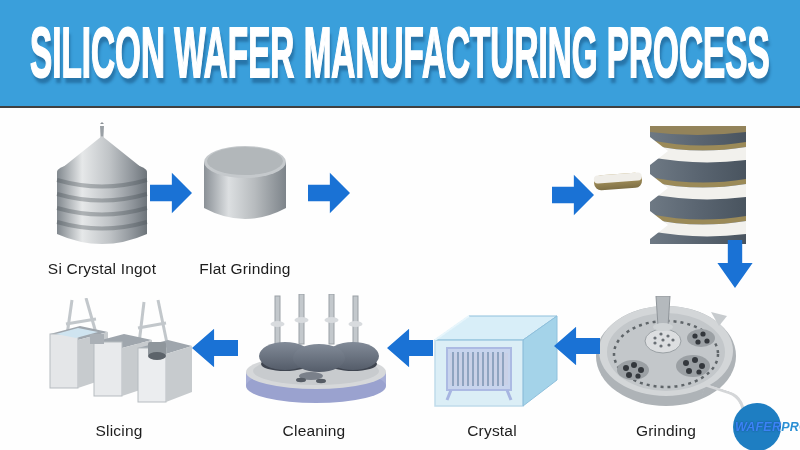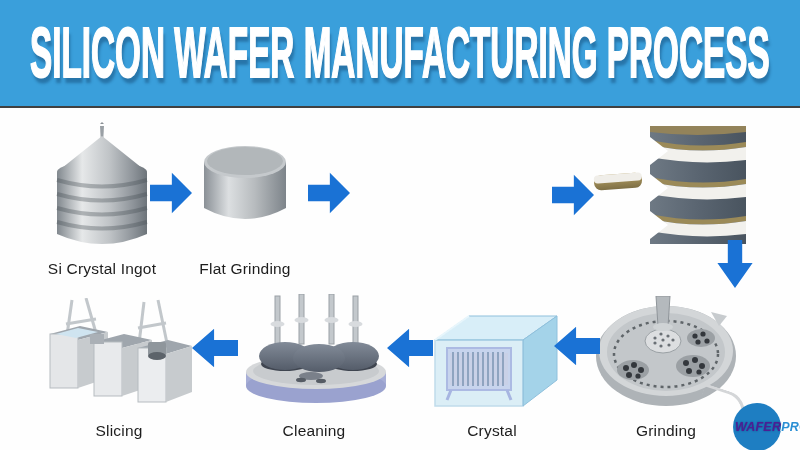--- a/index.html
+++ b/index.html
@@ -42,21 +42,21 @@
     border-radius:0 22px 0 0;transform:rotate(18deg);
   }
   #logo .circle{
     position:absolute;left:35px;top:17px;width:48px;height:48px;border-radius:50%;
     background:#1e7ec2;
   }
   #logo .logo-text{
     position:absolute;left:37px;top:34px;width:70px;
     font-size:12.5px;font-weight:bold;font-style:italic;letter-spacing:0.2px;white-space:nowrap;
   }
-  #logo .w{color:#4c1d95;text-shadow:0 0 2px rgba(10,40,80,0.55);}
+  #logo .w{color:#3b82f6;text-shadow:0 0 2px rgba(10,40,80,0.55);}
   #logo .p{color:#2a8fd4;text-shadow:-1px 0 0 #fff,1px 0 0 #fff,0 -1px 0 #fff,0 1px 0 #fff;}
 </style>
 </head>
 <body>
 
 <div id="stage">
 
   <div id="banner">
     <span class="title-inner">SILICON WAFER MANUFACTURING PROCESS</span>
   </div>

